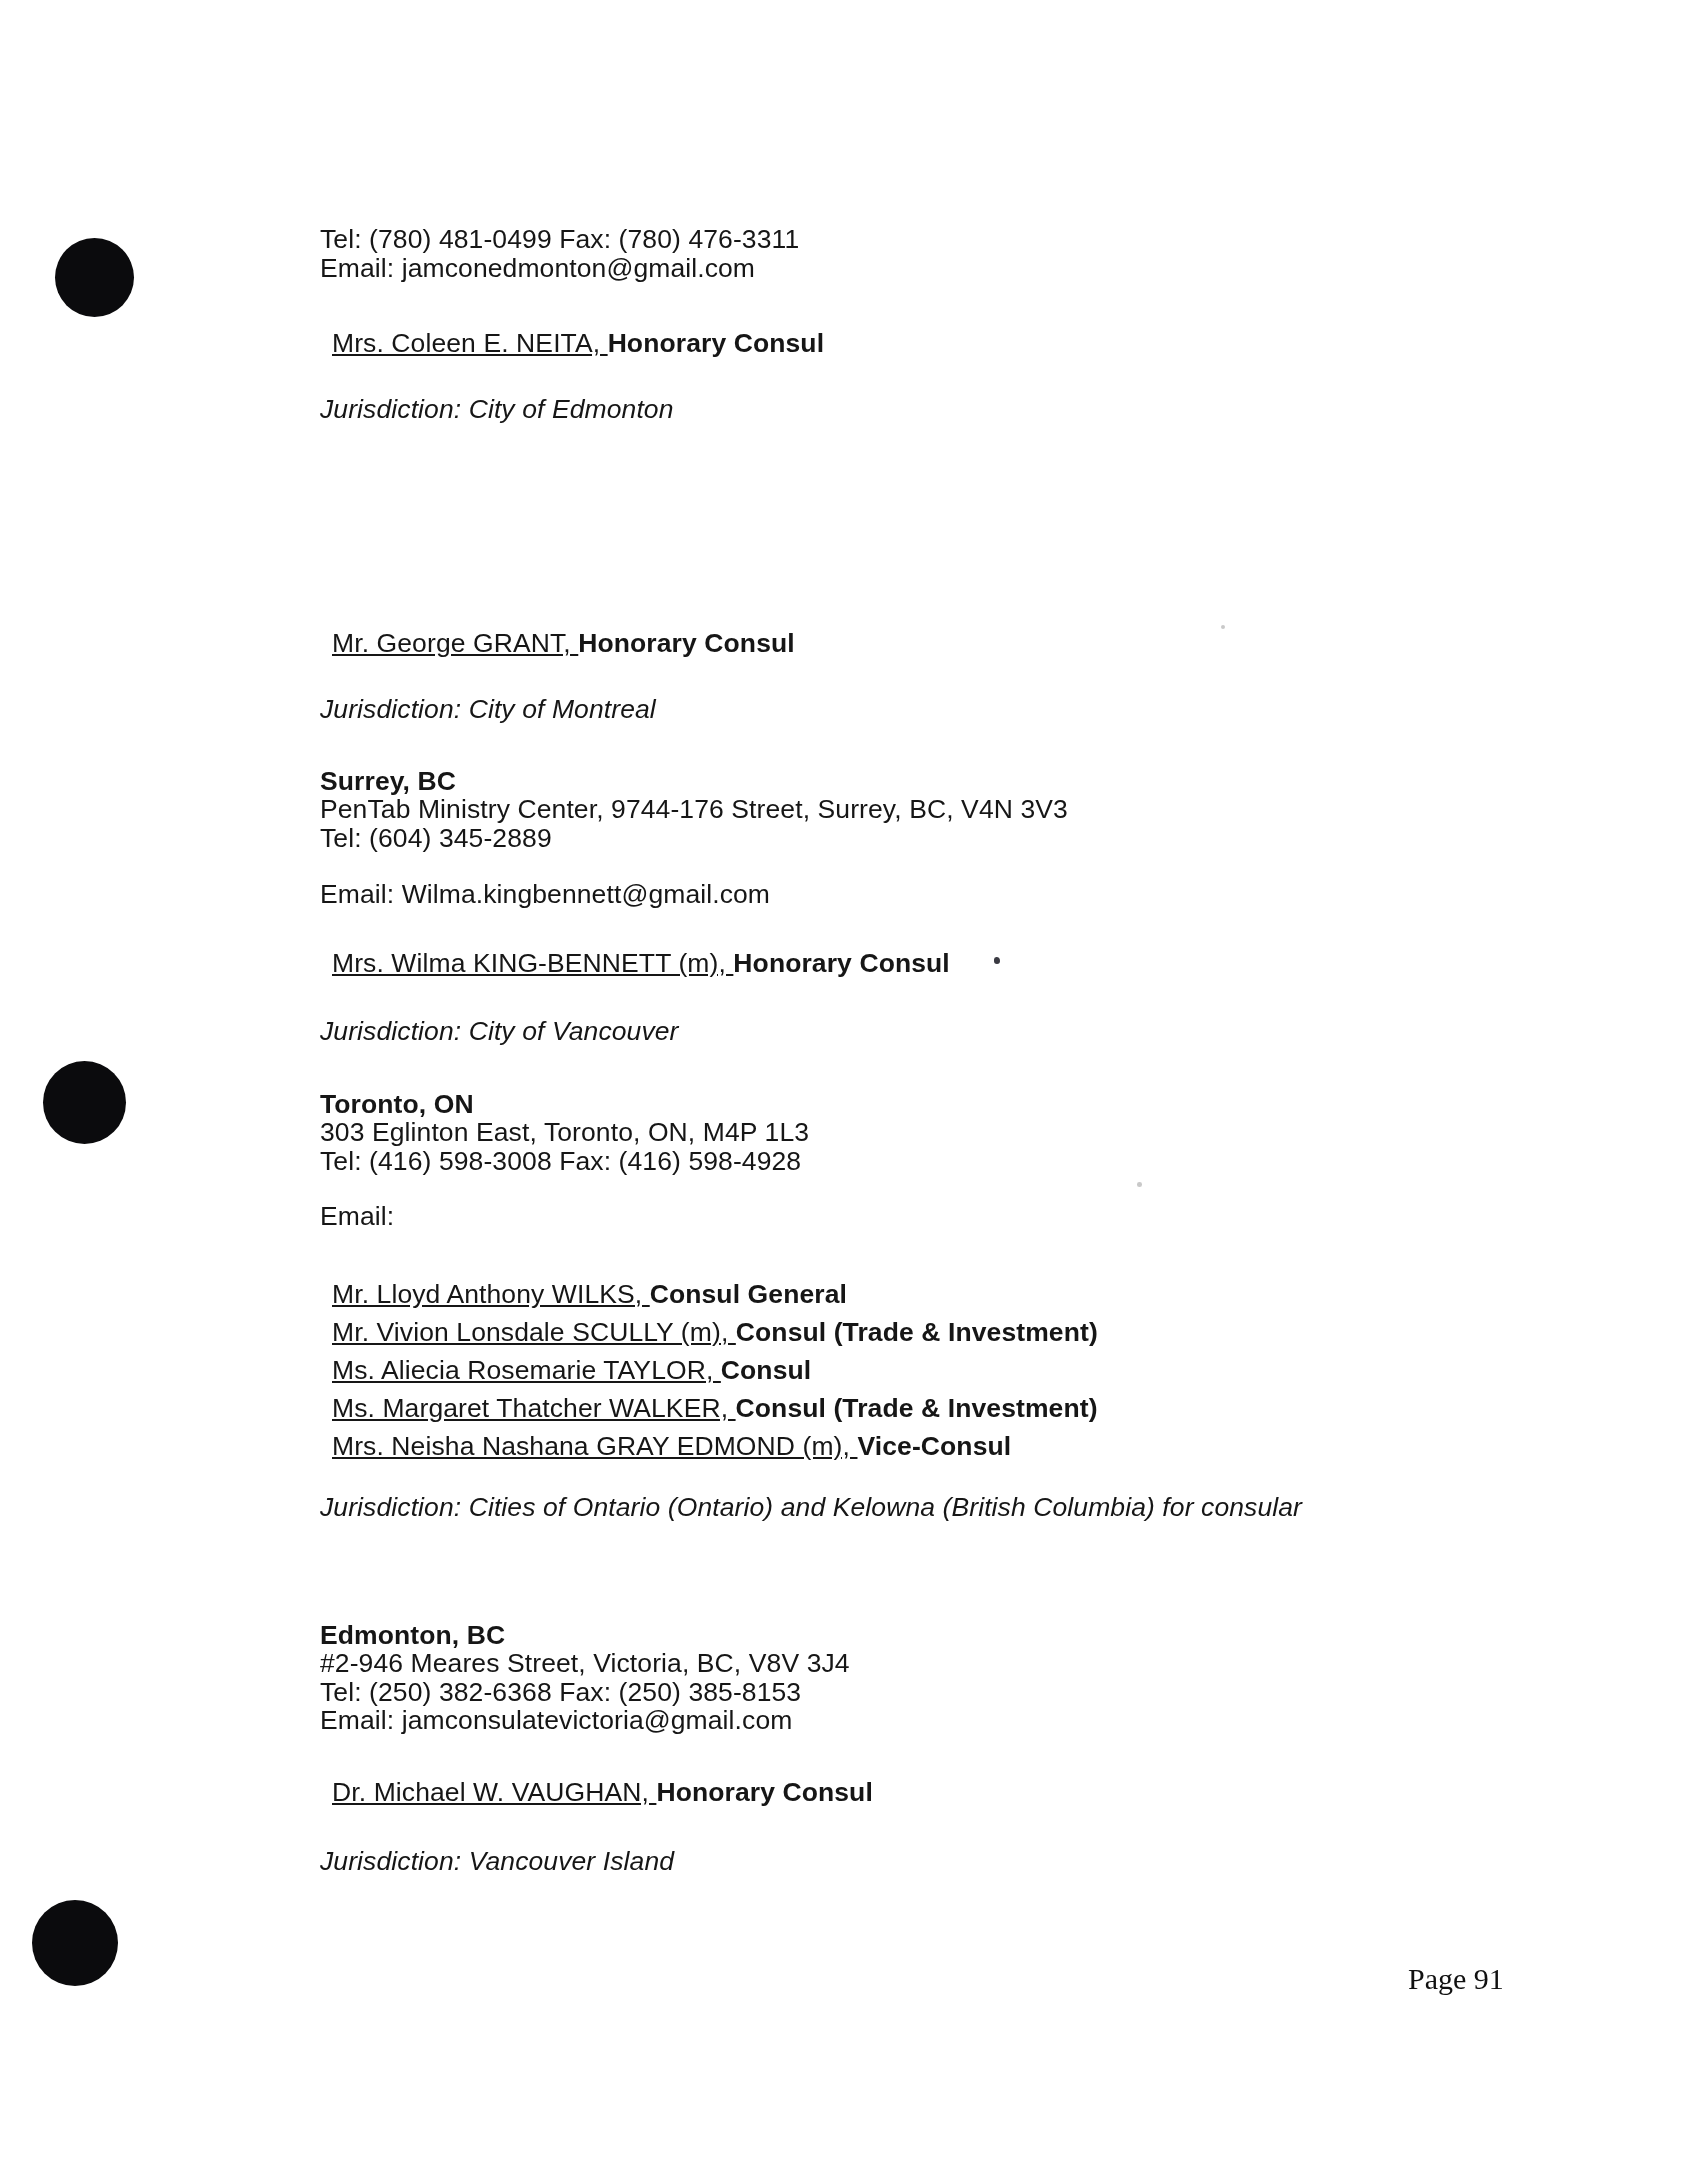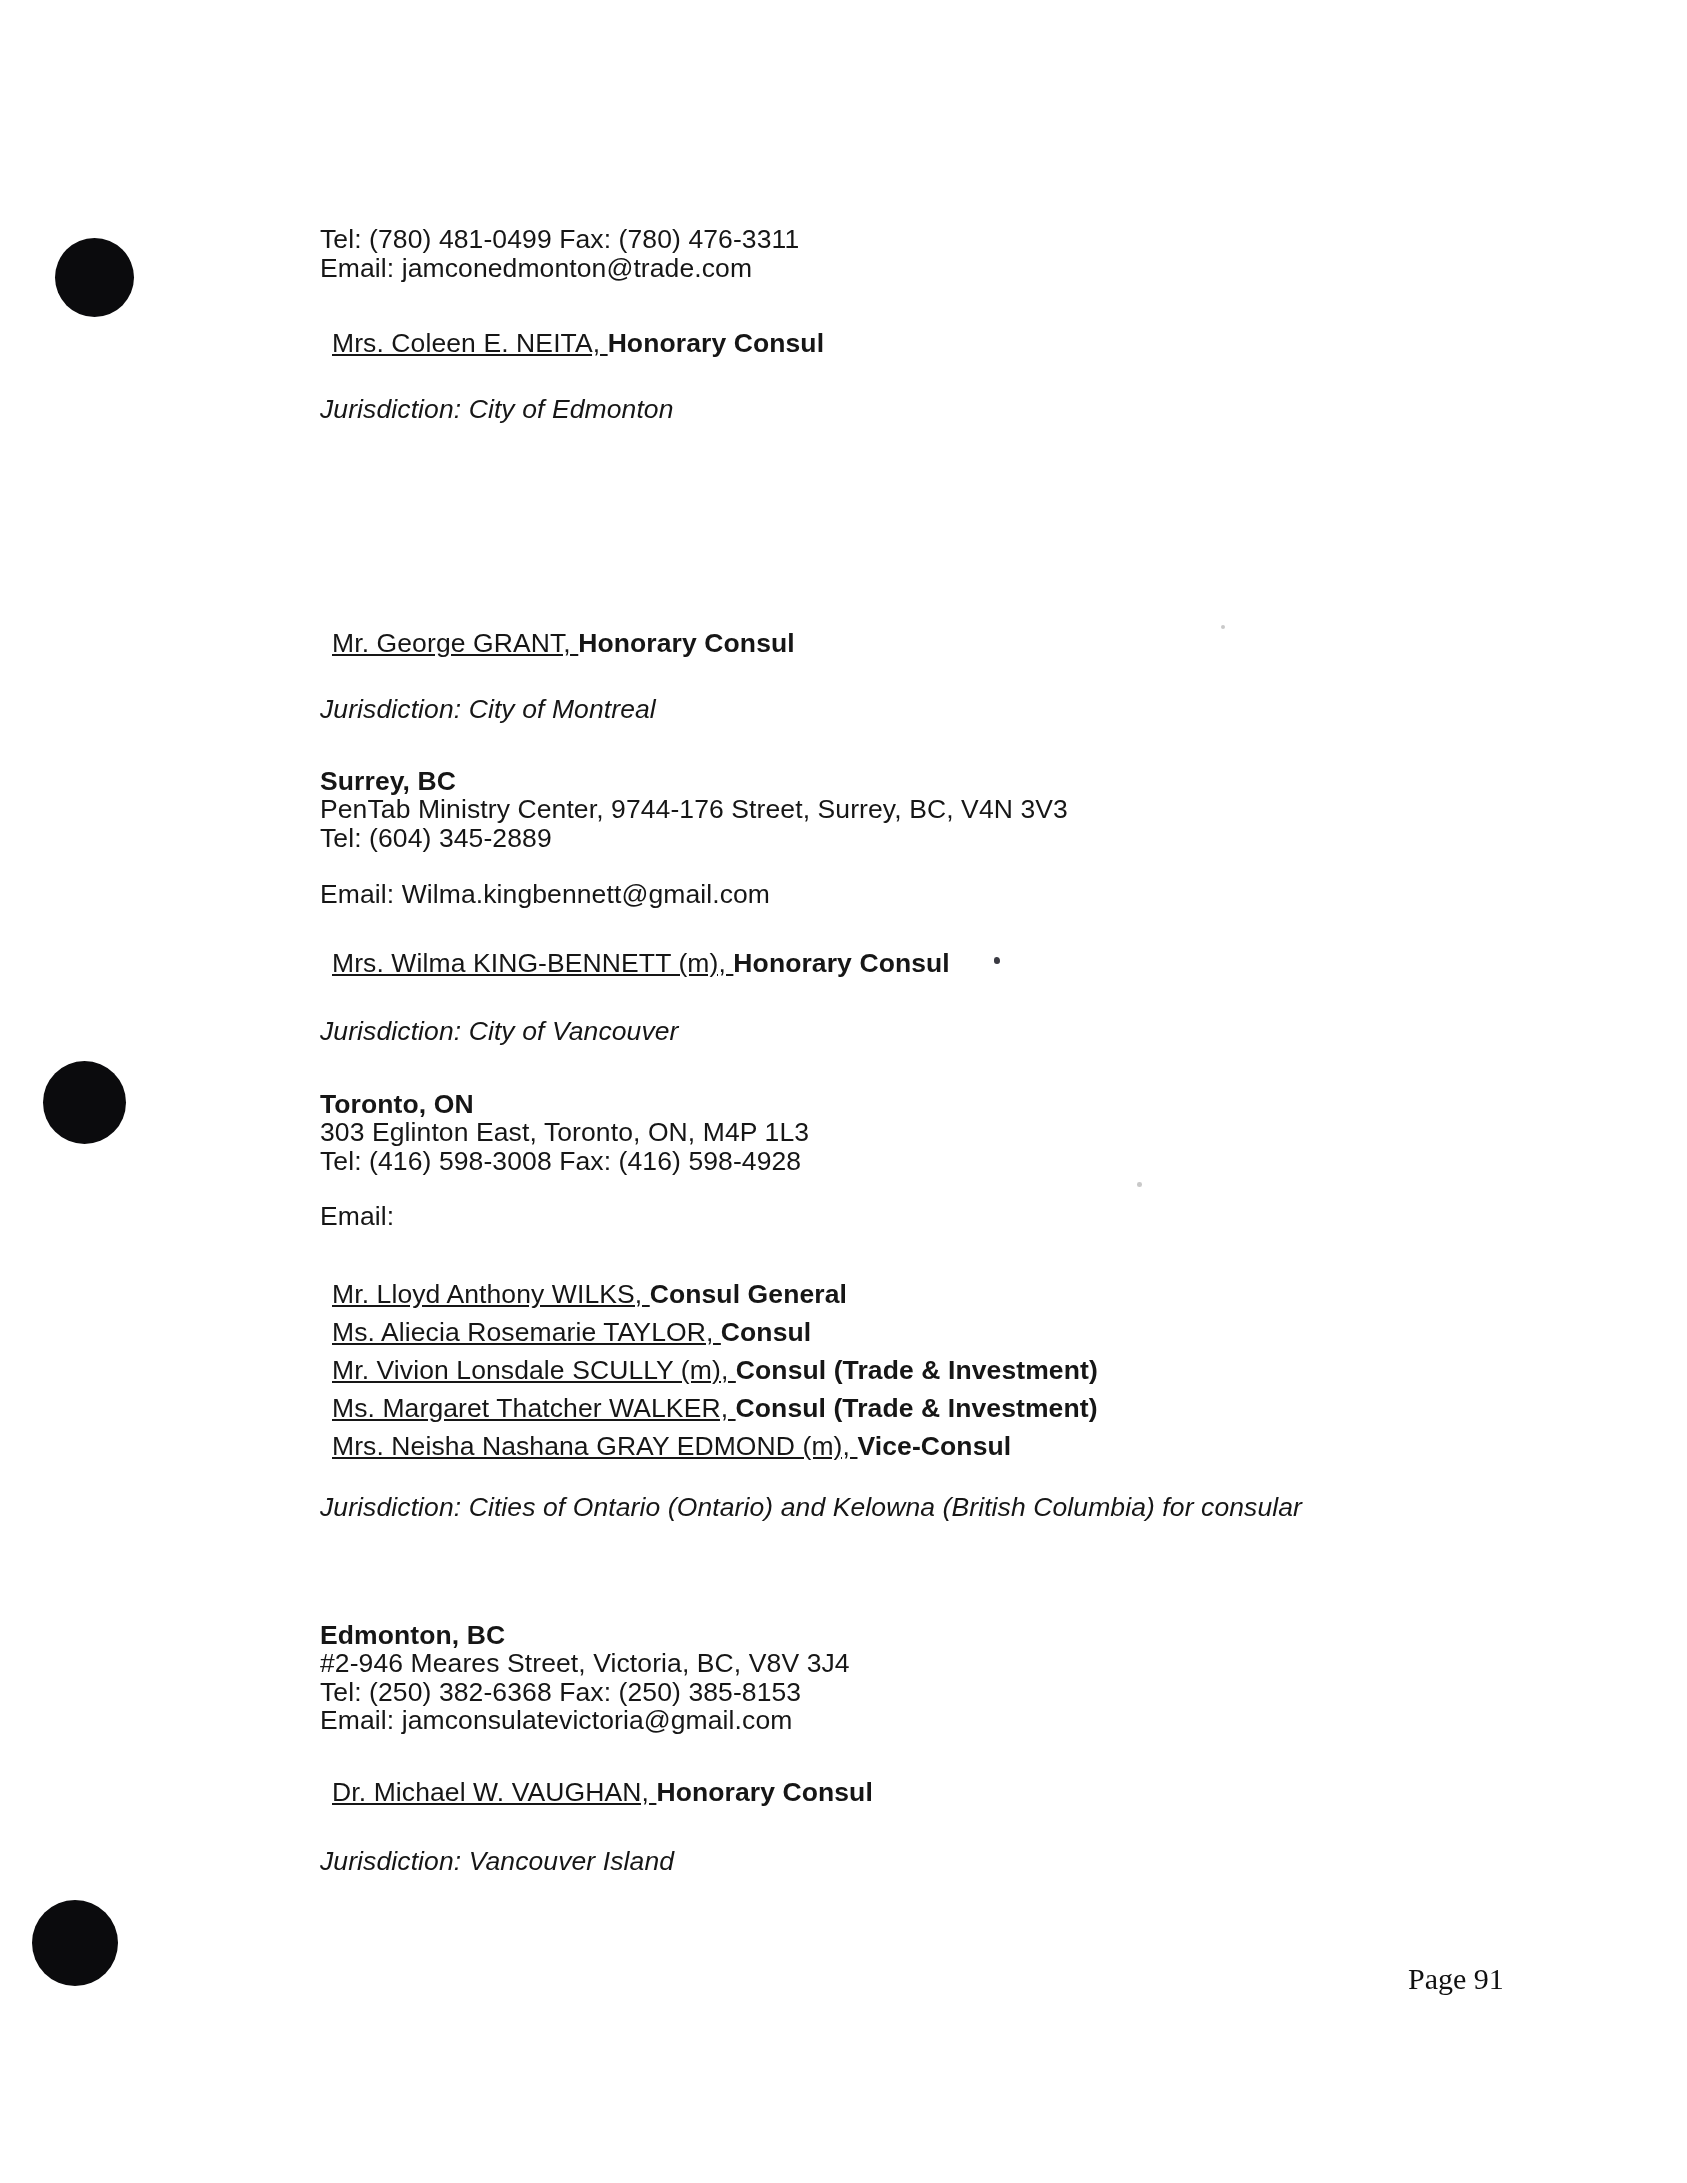--- a/index.html
+++ b/index.html
@@ -38,21 +38,21 @@
   <div class="abs hole-punch" style="left:55px;top:238px;width:79px;height:79px;"></div>
   <div class="abs hole-punch" style="left:43px;top:1061px;width:83px;height:83px;"></div>
   <div class="abs hole-punch" style="left:32px;top:1900px;width:86px;height:86px;"></div>
 
   <div class="abs speck" style="left:994px;top:957px;width:6px;height:6.6px;"></div>
   <div class="abs speck-faint" style="left:1137px;top:1182px;width:4.6px;height:4.6px;"></div>
   <div class="abs speck-faint" style="left:1221px;top:625px;width:4px;height:4px;"></div>
 
   <div class="abs body-text contact" style="left:320px;top:225px;">
     <div>Tel: (780) 481-0499 Fax: (780) 476-3311</div>
-    <div>Email: jamconedmonton@trade.com</div>
+    <div>Email: jamconedmonton@gmail.com</div>
   </div>
   <div class="abs body-text officer-line" style="left:332px;top:329px;">
     <span class="officer-name">Mrs. Coleen E. NEITA, </span><span class="officer-title">Honorary Consul</span>
   </div>
   <div class="abs body-text jurisdiction" style="left:320px;top:395px;">Jurisdiction: City of Edmonton</div>
 
   <div class="abs body-text officer-line" style="left:332px;top:629px;">
     <span class="officer-name">Mr. George GRANT, </span><span class="officer-title">Honorary Consul</span>
   </div>
   <div class="abs body-text jurisdiction" style="left:320px;top:695px;">Jurisdiction: City of Montreal</div>
@@ -72,24 +72,24 @@
     <div class="city">Toronto, ON</div>
     <div>303 Eglinton East, Toronto, ON, M4P 1L3</div>
     <div>Tel: (416) 598-3008 Fax: (416) 598-4928</div>
   </div>
   <div class="abs body-text" style="left:320px;top:1202px;">Email:</div>
   <div class="abs body-text officers" style="left:332px;top:1275px;">
     <div class="officer-line">
       <span class="officer-name">Mr. Lloyd Anthony WILKS, </span><span class="officer-title">Consul General</span>
     </div>
     <div class="officer-line">
-      <span class="officer-name">Ms. Aliecia Rosemarie TAYLOR, </span><span class="officer-title">Consul</span>
+      <span class="officer-name">Mr. Vivion Lonsdale SCULLY (m), </span><span class="officer-title">Consul (Trade &amp; Investment)</span>
     </div>
     <div class="officer-line">
-      <span class="officer-name">Mr. Vivion Lonsdale SCULLY (m), </span><span class="officer-title">Consul (Trade &amp; Investment)</span>
+      <span class="officer-name">Ms. Aliecia Rosemarie TAYLOR, </span><span class="officer-title">Consul</span>
     </div>
     <div class="officer-line">
       <span class="officer-name">Ms. Margaret Thatcher WALKER, </span><span class="officer-title">Consul (Trade &amp; Investment)</span>
     </div>
     <div class="officer-line">
       <span class="officer-name">Mrs. Neisha Nashana GRAY EDMOND (m), </span><span class="officer-title">Vice-Consul</span>
     </div>
   </div>
   <div class="abs body-text jurisdiction" style="left:320px;top:1493px;">
     <div>Jurisdiction: Cities of Ontario (Ontario) and Kelowna (British Columbia) for consular</div>

